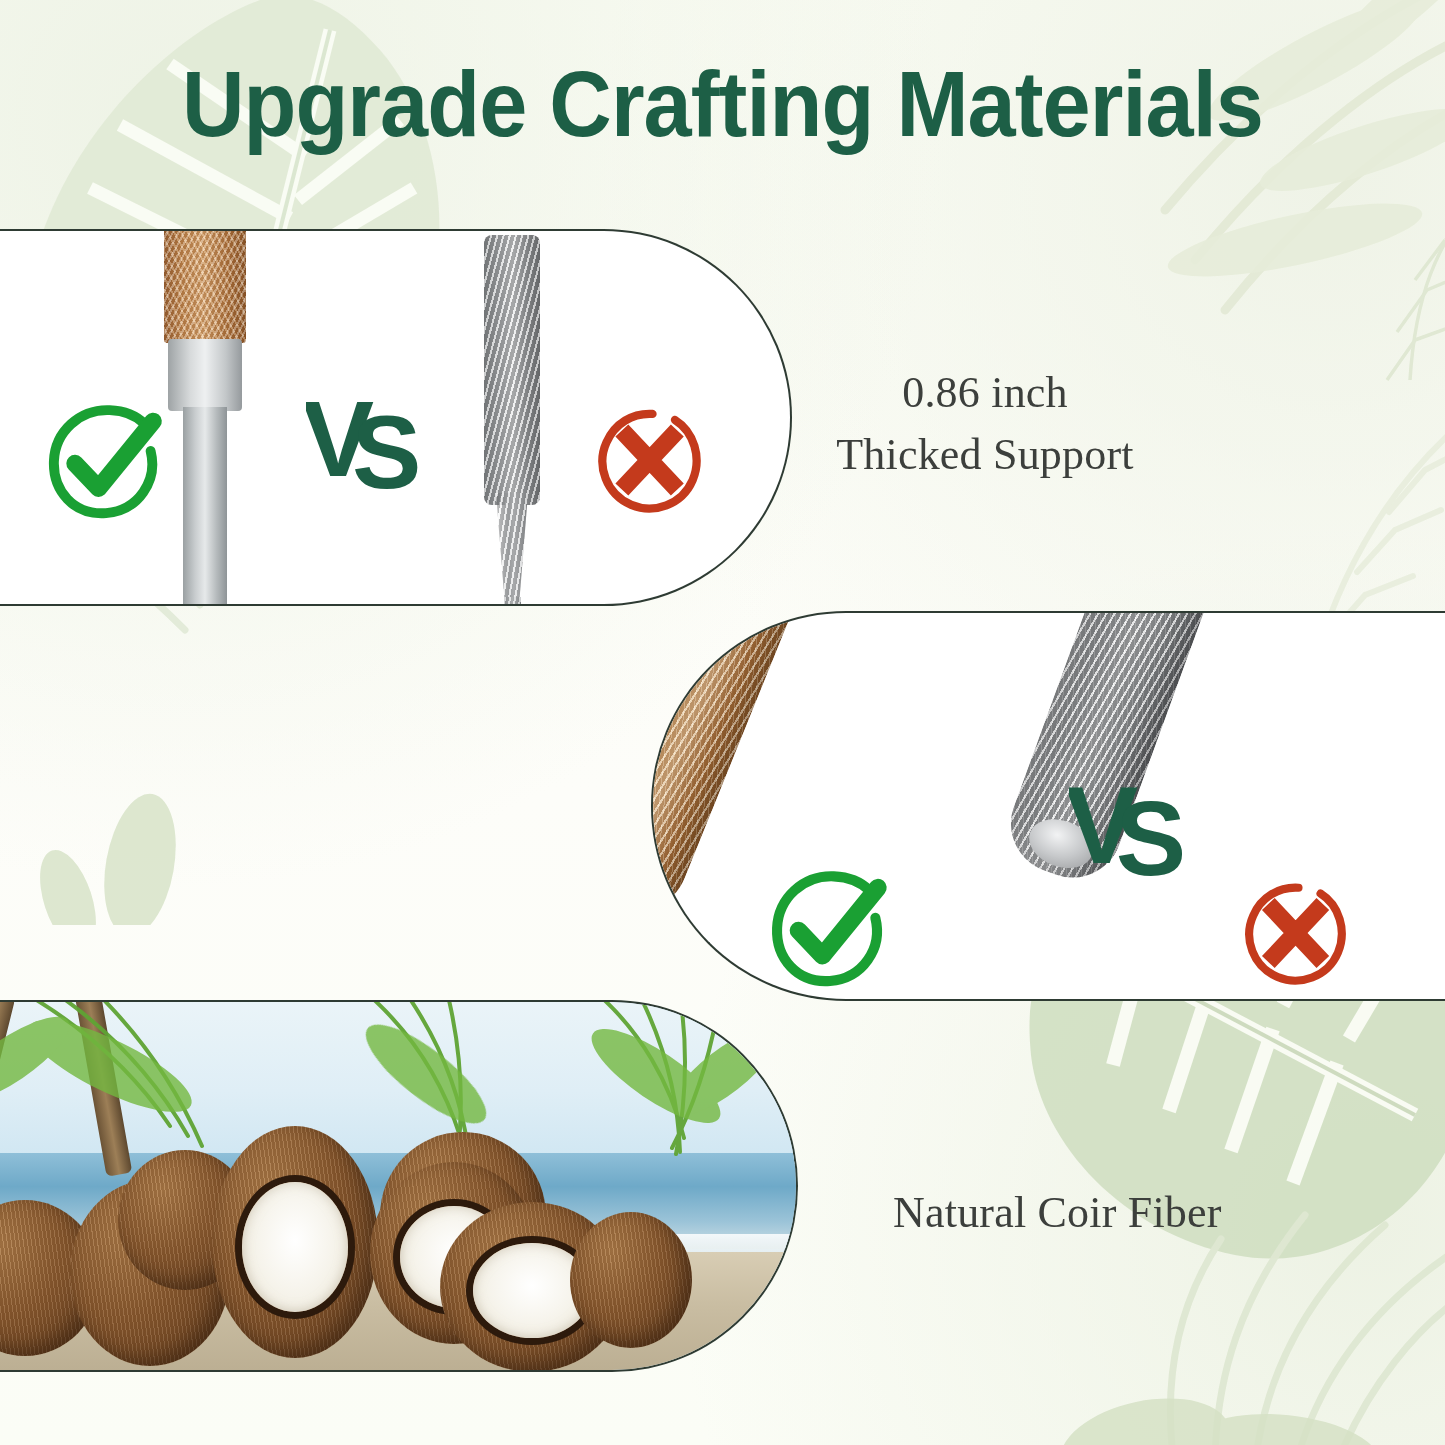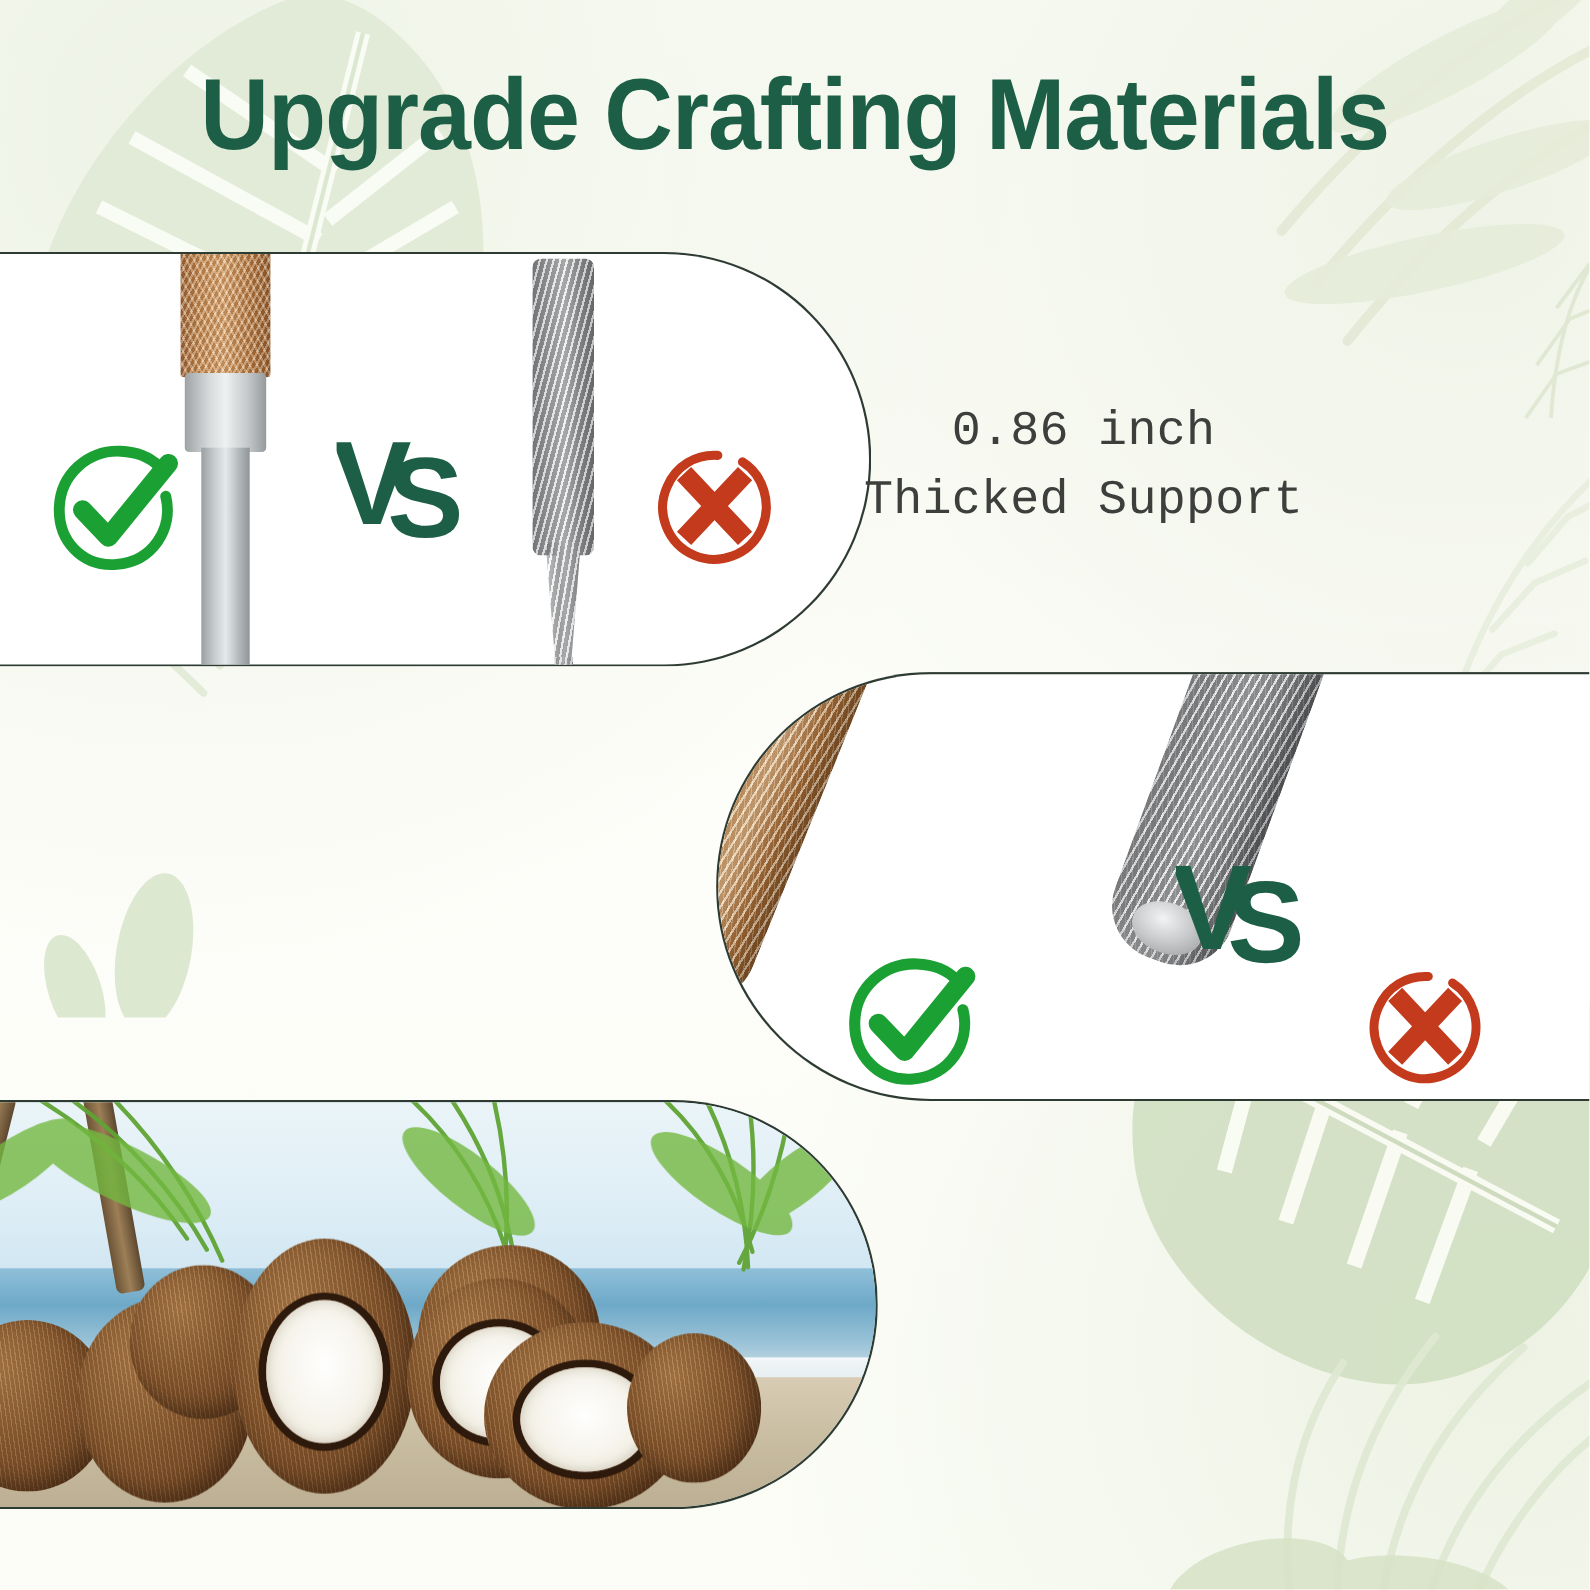--- a/index.html
+++ b/index.html
@@ -43,21 +43,21 @@
            border-radius:195px 0 0 195px;border-right:none;}
   .panel-3{left:-60px;top:1000px;width:858px;height:372px;
            border-radius:0 186px 186px 0;border-left:none;background:#cfe3ee;}
 
   
   .caption{
     position:absolute;
     color:#3c3f3c;
     font-size:44px;
     line-height:1.42;
-    font-family:Liberation Mono, monospace;
+    font-family:Liberation Serif, serif;
     white-space:pre-line;
     letter-spacing:.2px;
   }
   .cap-1{left:985px;top:362px;text-align:center;transform:translateX(-50%);}
   .cap-2{left:141px;top:766px;text-align:left;}
   .cap-3{left:893px;top:1182px;text-align:left;}
 
   
   .vs{position:absolute;}
 
@@ -390,14 +390,15 @@
       <div class="nut" style="left:130px;top:178px;width:160px;height:186px;"></div>
       <div class="nut" style="left:178px;top:148px;width:134px;height:140px;"></div>
       <div class="nut open" style="left:272px;top:124px;width:166px;height:232px;border-radius:50%;"></div>
       <div class="nut" style="left:440px;top:130px;width:166px;height:168px;"></div>
       <div class="nut open" style="left:430px;top:160px;width:168px;height:182px;"></div>
       <div class="nut open" style="left:500px;top:200px;width:184px;height:170px;"></div>
       <div class="nut" style="left:630px;top:210px;width:122px;height:136px;"></div>
     </div>
   </div>
 
+  <div class="caption cap-3">Natural Coir Fiber</div>
 
 </div>
 
 </body></html>

